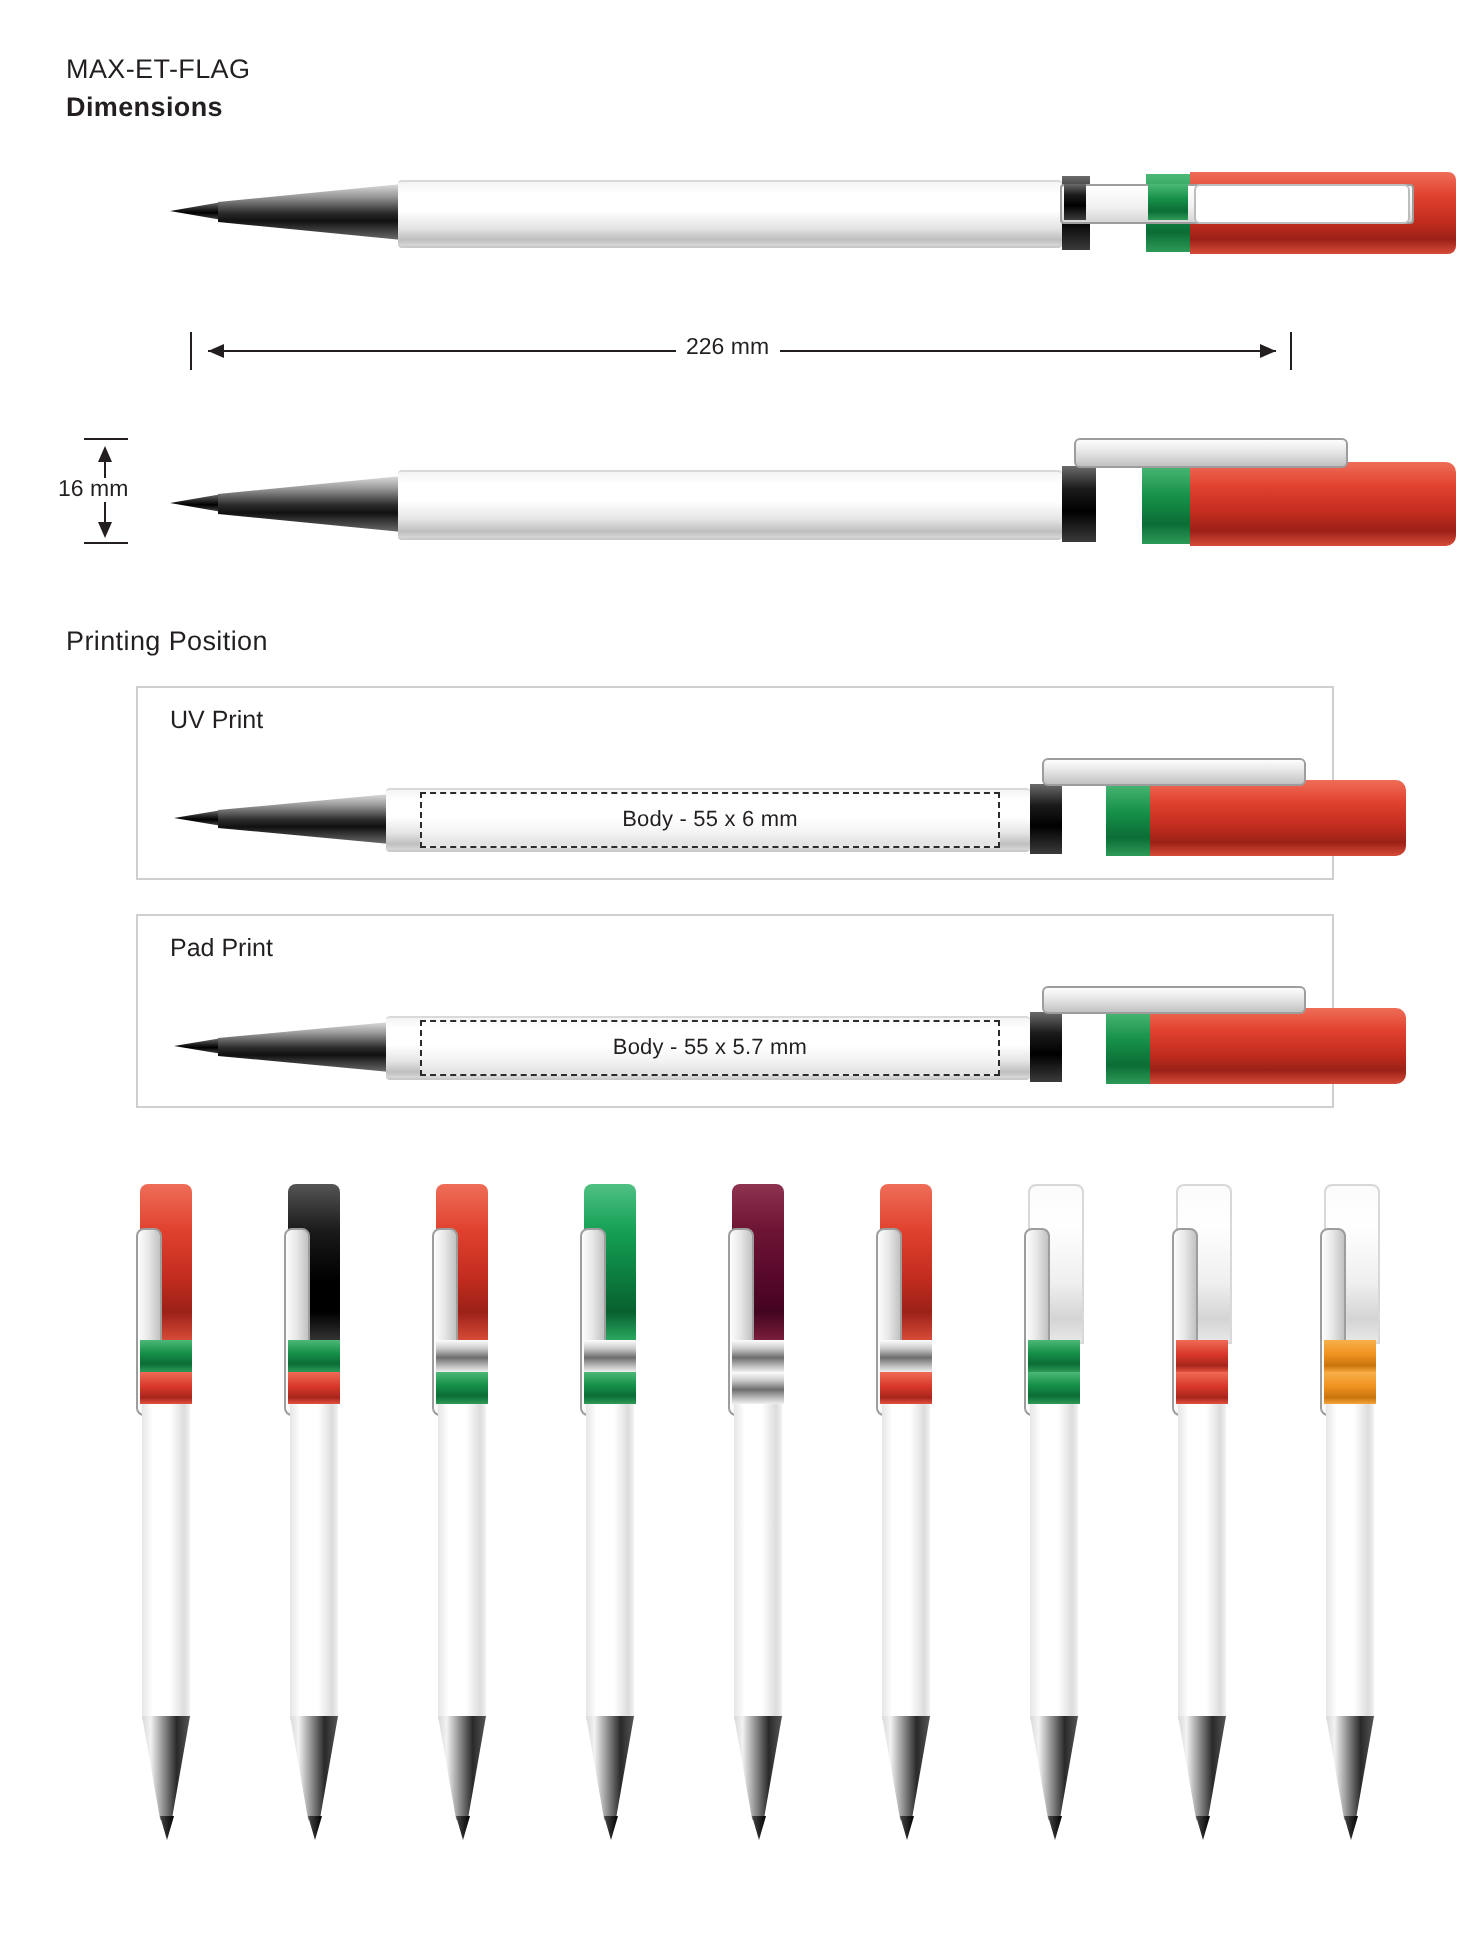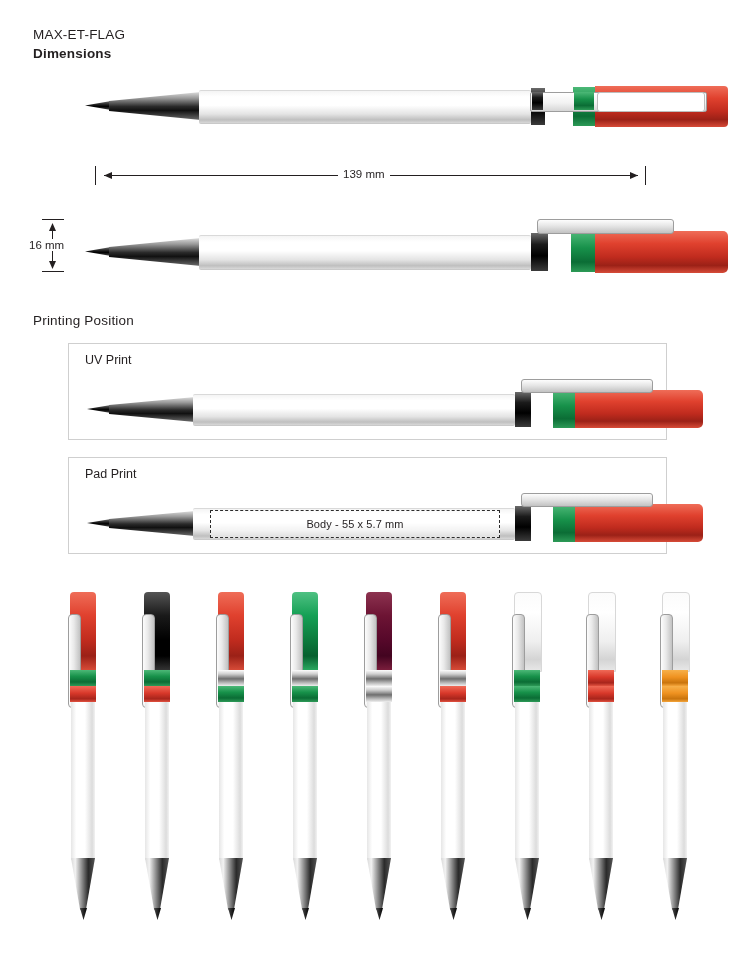--- a/index.html
+++ b/index.html
@@ -151,21 +151,21 @@
     <div class="ring-black" style="left:447px;top:14px;width:11px;height:18px;"></div>
     <div class="clip" style="left:512px;top:14px;width:106px;height:18px;background:#ffffff;border-color:#bdbdbd;"></div>
   </div>
 
   <div>
     <div class="tick" style="left:95px;top:166px;width:1.4px;height:19px;"></div>
     <div class="tick" style="left:645px;top:166px;width:1.4px;height:19px;"></div>
     <div class="dimline" style="left:104px;top:175px;width:534px;height:1.2px;"></div>
     <div class="dimline" style="left:104px;top:172px;width:8px;height:7px;clip-path:polygon(0% 50%,100% 0%,100% 100%);"></div>
     <div class="dimline" style="left:630px;top:172px;width:8px;height:7px;clip-path:polygon(100% 50%,0% 0%,0% 100%);"></div>
-    <div class="dimlabel" style="left:338px;top:168px;">139 mm</div>
+    <div class="dimlabel" style="left:338px;top:168px;">226 mm</div>
   </div>
 
   <div class="pen" style="left:85px;top:210px;width:560px;height:80px;">
     <div class="tip" style="left:0px;top:37px;width:26px;height:9px;clip-path:polygon(0% 50%,100% 0%,100% 100%);"></div>
     <div class="cone" style="left:24px;top:28px;width:92px;height:28px;clip-path:polygon(0% 32%,100% 0%,100% 100%,0% 68%);"></div>
     <div class="barrel" style="left:114px;top:25px;width:332px;height:33px;border-radius:2px;"></div>
     <div class="ring-black" style="left:446px;top:23px;width:17px;height:38px;"></div>
     <div class="ring-green" style="left:486px;top:22px;width:24px;height:40px;"></div>
     <div class="cap-red" style="left:510px;top:21px;width:133px;height:42px;border-radius:0 5px 5px 0;"></div>
 
@@ -187,20 +187,21 @@
     <div class="label">UV Print</div>
 
     <div class="pen" style="left:18px;top:28px;width:565px;height:62px;">
       <div class="tip" style="left:0px;top:33px;width:24px;height:8px;clip-path:polygon(0% 50%,100% 0%,100% 100%);"></div>
       <div class="cone" style="left:22px;top:25px;width:86px;height:25px;clip-path:polygon(0% 32%,100% 0%,100% 100%,0% 68%);"></div>
       <div class="barrel" style="left:106px;top:22px;width:322px;height:30px;border-radius:2px;"></div>
       <div class="ring-black" style="left:428px;top:20px;width:16px;height:35px;"></div>
       <div class="ring-green" style="left:466px;top:19px;width:22px;height:37px;"></div>
       <div class="cap-red" style="left:488px;top:18px;width:128px;height:38px;border-radius:0 5px 5px 0;"></div>
       <div class="clip" style="left:434px;top:7px;width:130px;height:12px;border-radius:3px;"></div>
+      <div class="printarea" style="left:123px;top:24px;width:288px;height:26px;">Body - 55 x 6 mm</div>
     </div>
   </div>
 
   <div class="printbox" style="left:68px;top:457px;width:597px;height:95px;">
     <div class="label">Pad Print</div>
 
     <div class="pen" style="left:18px;top:28px;width:565px;height:62px;">
       <div class="tip" style="left:0px;top:33px;width:24px;height:8px;clip-path:polygon(0% 50%,100% 0%,100% 100%);"></div>
       <div class="cone" style="left:22px;top:25px;width:86px;height:25px;clip-path:polygon(0% 32%,100% 0%,100% 100%,0% 68%);"></div>
       <div class="barrel" style="left:106px;top:22px;width:322px;height:30px;border-radius:2px;"></div>

